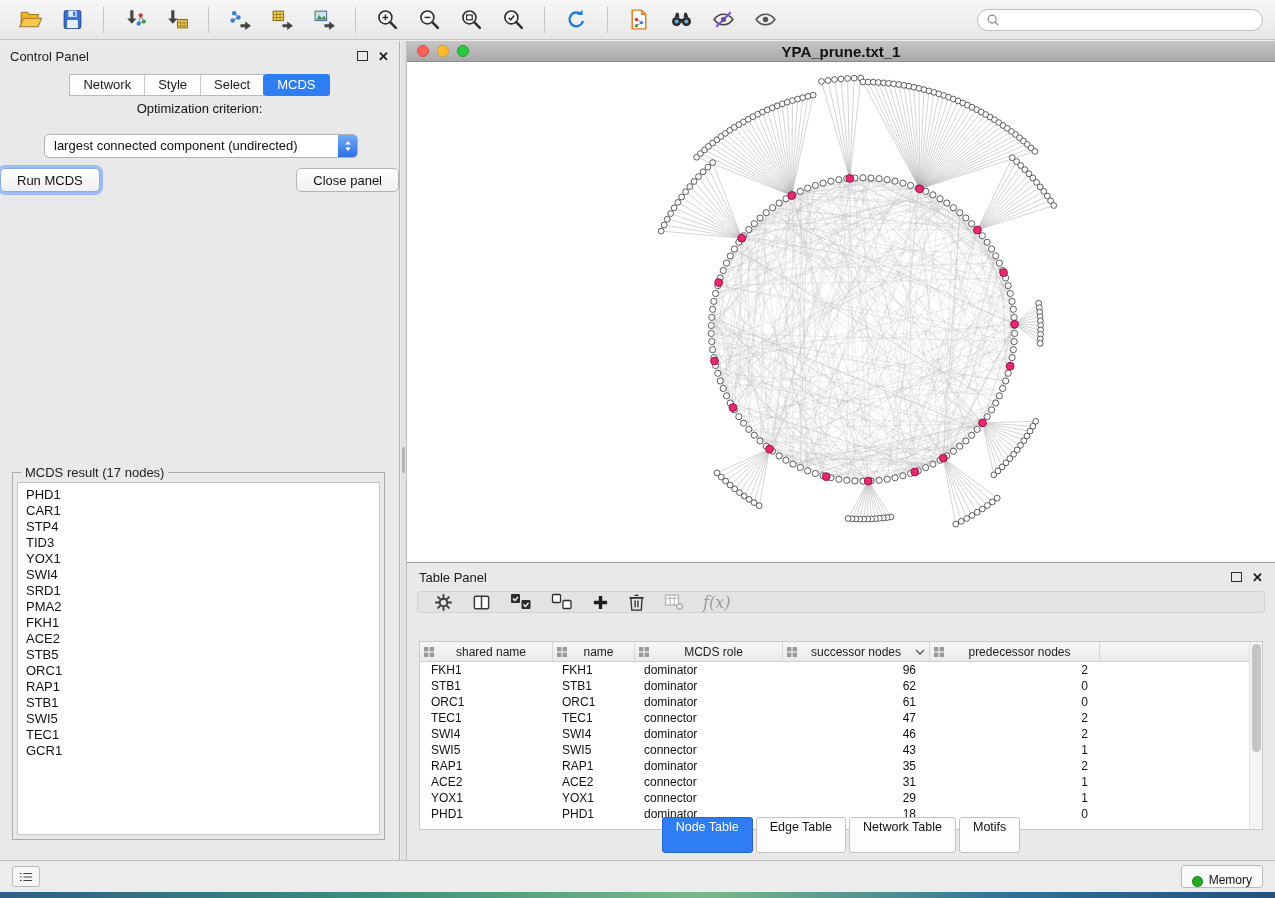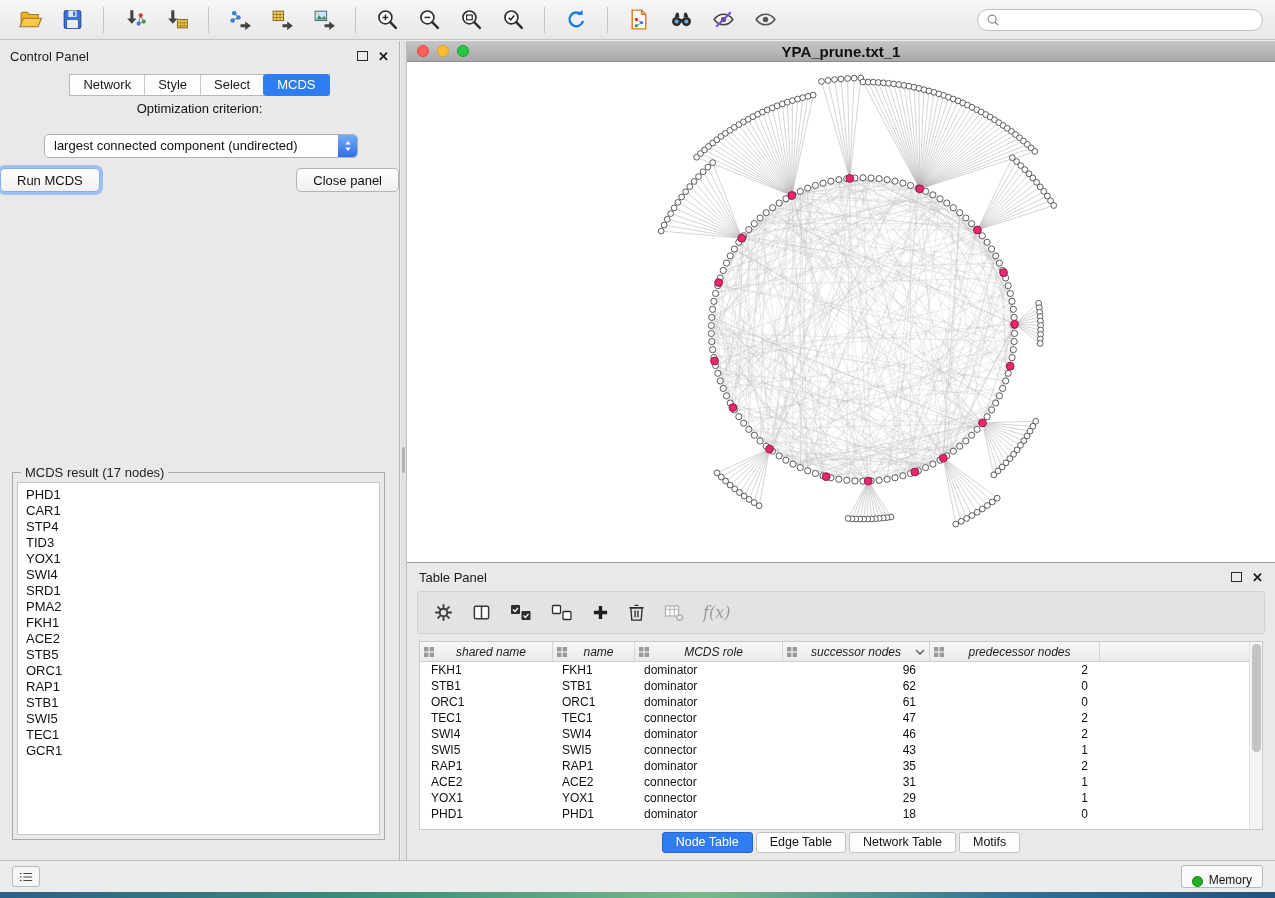--- a/index.html
+++ b/index.html
@@ -66,41 +66,41 @@
   .tl{width:12px;height:12px;border-radius:50%;display:inline-block;box-sizing:border-box;cursor:pointer;}
   .tl.red{background:#ff5f57;border:1px solid #d94b44;}
   .tl.yellow{background:#febc2e;border:1px solid #d8a024;}
   .tl.green{background:#28c840;border:1px solid #1f9e31;}
   .net-view{position:absolute;left:0;top:21px;right:0;bottom:0;background:#fff;overflow:hidden;}
   .net-view svg{width:100%;height:100%;display:block;}
 
   
   .table-panel{position:absolute;left:407px;top:563px;right:0;bottom:32px;background:#e9e9e9;box-sizing:border-box;}
   .tp-header{position:absolute;top:5px;left:12px;right:12px;height:18px;display:flex;align-items:center;font-size:13px;color:#1a1a1a;}
-  .tp-toolbar{position:absolute;top:28px;left:10px;right:10px;height:43px;background:#e3e3e3;
+  .tp-toolbar{position:absolute;top:28px;left:10px;right:10px;height:22px;background:#e3e3e3;
     border:1px solid #d2d2d2;border-radius:3px;display:flex;align-items:center;gap:19px;padding:0 16px;box-sizing:border-box;}
   .tp-tool{background:transparent;border:0;padding:0;display:flex;align-items:center;cursor:pointer;}
   .fx-label{font-family:"DejaVu Serif",serif;font-style:italic;font-size:16px;color:#9a9a9a;}
   .tbl{position:absolute;left:12px;right:12px;top:78px;bottom:30px;background:#fff;border:1px solid #c9c9c9;overflow:hidden;box-sizing:border-box;}
   .thead{display:grid;grid-template-columns:133px 82px 148px 147px 170px 1fr;height:20px;
     background:linear-gradient(#f7f7f7,#eaeaea);border-bottom:1px solid #cfcfcf;box-sizing:border-box;}
   .th{display:flex;align-items:center;padding:0 4px;border-right:1px solid #d6d6d6;font-size:12px;color:#222;overflow:hidden;cursor:pointer;}
-  .th .hlabel{margin:12px auto;white-space:nowrap;font-style:italic;}
+  .th .hlabel{margin:12px auto;white-space:nowrap;}
   .tbody{position:absolute;left:0;right:12px;top:20px;bottom:0;}
   .trow{display:grid;grid-template-columns:133px 82px 148px 147px 170px 1fr;height:16px;line-height:16px;cursor:default;}
   .tcell{font-size:12px;color:#111;overflow:hidden;white-space:nowrap;}
   .tcell.c0{padding-left:11px;}
   .tcell.c1{padding-left:9px;}
   .tcell.c2{padding-left:9px;}
   .tcell.c3{text-align:right;padding-right:14px;}
   .tcell.c4{text-align:right;padding-right:12px;}
   .vscroll{position:absolute;right:0;top:0;bottom:0;width:12px;background:#f4f4f4;border-left:1px solid #e0e0e0;}
   .vthumb{position:absolute;right:1px;top:2px;width:9px;height:108px;background:#c4c4c4;border-radius:5px;cursor:pointer;}
   .tbl-tabs{position:absolute;left:0;right:0;bottom:7px;display:flex;justify-content:center;gap:3px;}
-  .ttab{font-size:12.5px;padding:2px 13px 3px;background:#fdfdfd;border:1px solid #c2c2c2;border-radius:3px;color:#111;cursor:pointer;font-family:"Liberation Sans",sans-serif;}
+  .ttab{font-size:12.5px;padding:2px 13px 18px;background:#fdfdfd;border:1px solid #c2c2c2;border-radius:3px;color:#111;cursor:pointer;font-family:"Liberation Sans",sans-serif;}
   .ttab.active{background:#2f7df2;border-color:#2764cf;color:#fff;}
 
   
   .status-bar{position:absolute;left:0;right:0;bottom:0;height:32px;background:#ececec;
     border-top:1px solid #bfbfbf;display:flex;align-items:center;padding:0 12px;box-sizing:border-box;}
   .sb-left-btn{width:28px;height:21px;background:#f6f6f6;border:1px solid #b9b9b9;border-radius:3px;
     display:flex;align-items:center;justify-content:center;cursor:pointer;}
   .memory-btn{margin-left:auto;height:23px;background:#fafafa;border:1px solid #b9b9b9;border-radius:3px;
     display:flex;align-items:flex-end;gap:6px;padding:0 10px;cursor:pointer;font-family:"Liberation Sans",sans-serif;}
   .mem-dot{width:11px;height:11px;border-radius:50%;background:#1fae1f;border:1px solid #157a15;box-sizing:border-box;}

